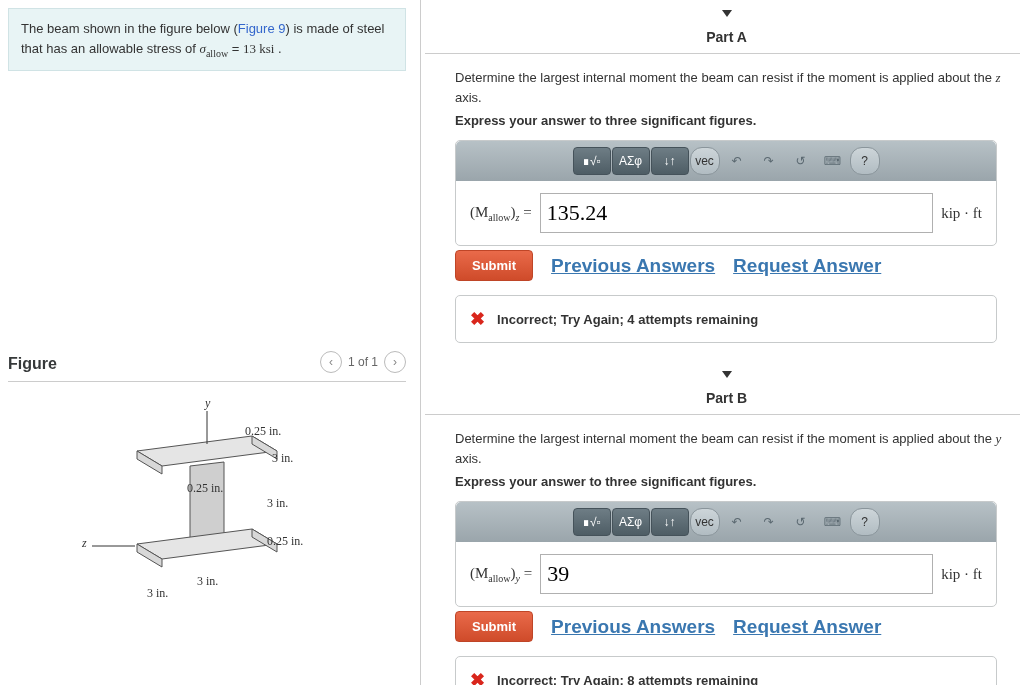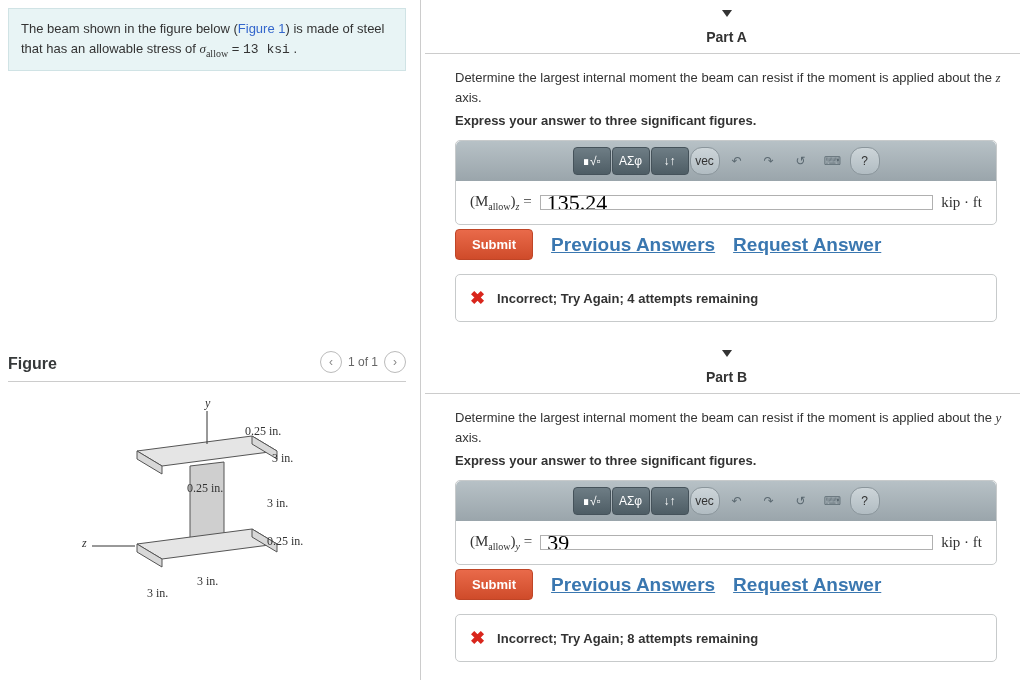--- a/index.html
+++ b/index.html
@@ -3,21 +3,21 @@
 <meta charset="utf-8">
 <style>
 * { box-sizing: border-box; margin: 0; padding: 0; }
 body { font-family: Arial, Helvetica, sans-serif; font-size: 13px; color: #333; background: #fff; display: flex; width: 1024px; }
 .left-col { width: 420px; padding: 8px 14px 14px 8px; }
 .right-col { flex: 1; padding: 0 4px; border-left: 1px solid #ccc; }
 .problem-box { background: #e8f4f5; border: 1px solid #d0e3e5; padding: 10px 12px; font-size: 13px; line-height: 1.5; }
 .problem-box a { color: #3366cc; text-decoration: none; }
 .sigma { font-family: 'Times New Roman', serif; font-style: italic; }
 .sigma sub { font-size: 10px; font-style: normal; }
-.ksi { font-family: Liberation Mono, monospace; }
+.ksi { font-family: Liberation Serif, serif; }
 .figure-section { margin-top: 280px; }
 .figure-head { display: flex; justify-content: space-between; align-items: flex-end; border-bottom: 1px solid #ccc; padding-bottom: 8px; margin-bottom: 14px; }
 .figure-head h3 { font-size: 16px; font-weight: bold; color: #36393a; }
 .pager { display: flex; align-items: center; gap: 6px; color: #666; font-size: 12px; }
 .nav-btn { width: 22px; height: 22px; border: 1px solid #bbb; border-radius: 50%; display: inline-flex; align-items: center; justify-content: center; color: #888; cursor: pointer; background: #fff; }
 .figure-img { display: flex; justify-content: center; }
 .figure-placeholder { width: 260px; height: 210px; position: relative; }
 .beam-label { position: absolute; font-size: 12px; font-family: 'Times New Roman', serif; }
 .part-header { padding: 10px 0 8px 8px; border-bottom: 1px solid #ccc; display: flex; align-items: center; gap: 12px; flex-direction: column; }
 .caret { display: inline-block; width: 0; height: 0; border-left: 5px solid transparent; border-right: 5px solid transparent; border-top: 7px solid #333; }
@@ -27,35 +27,35 @@
 .instruction .axis-var { font-family: 'Times New Roman', serif; font-style: italic; }
 .emphasis { font-weight: bold; margin-bottom: 12px; font-size: 13px; }
 .answer-box { border: 1px solid #c7cacb; border-radius: 5px; background: #fff; width: 542px; }
 .toolbar { background: #a6b1b7; background: linear-gradient(#b7c1c6, #9aa5ab); border-top-left-radius: 5px; border-top-right-radius: 5px; padding: 6px; display: flex; justify-content: center; align-items: center; gap: 2px; }
 .tool-btn { width: 38px; height: 28px; background: linear-gradient(#6e7d85, #4e5d65); border: 1px solid #45525a; border-radius: 4px; color: #fff; display: inline-flex; align-items: center; justify-content: center; font-size: 12px; cursor: pointer; }
 .tool-btn.light { background: none; border: none; color: #5a6870; width: 30px; }
 .tool-btn.light.box { border: 1px solid #8a959b; border-radius: 12px; background: linear-gradient(#cdd5d9, #b1bcc2); color: #333; }
 .input-row { display: flex; align-items: center; padding: 12px 14px; gap: 8px; }
 .var-label { font-family: 'Times New Roman', serif; font-size: 15px; white-space: nowrap; }
 .var-label sub { font-size: 10px; }
-.answer-input { flex: 1; border: 1px solid #b0b0b0; padding: 2px 6px; font-family: 'Times New Roman', serif; font-size: 22px; height: 15px; }
+.answer-input { flex: 1; border: 1px solid #b0b0b0; padding: 2px 6px; font-family: 'Times New Roman', serif; font-size: 22px; height: 40px; }
 .unit { font-family: 'Times New Roman', serif; font-size: 15px; white-space: nowrap; }
 .actions { margin-top: 4px; display: flex; align-items: center; gap: 18px; }
 .submit-btn { background: linear-gradient(#e96a4a, #cf4b2a); color: #fff; border: 1px solid #bf4527; border-radius: 4px; padding: 7px 16px; font-size: 13px; font-weight: bold; cursor: pointer; }
 .link { color: #3a77b0; text-decoration: underline; font-size: 19px; font-weight: bold; cursor: pointer; }
 .feedback { margin-top: 14px; border: 1px solid #c7cacb; border-radius: 5px; padding: 12px 14px; width: 542px; display: flex; align-items: center; gap: 12px; font-weight: bold; font-size: 13px; }
 .x-icon { color: #d9261c; font-size: 18px; font-weight: bold; }
 .tool-group { display: flex; gap: 1px; }
 </style>
 </head>
 <body>
 
 <div class="left-col">
   <div class="problem-box">
-    <span>The beam shown in the figure below (</span><a href="#">Figure 1</a><span>) is made of steel that has an allowable stress of </span><span class="sigma"><span>σ</span><sub>allow</sub></span><span> = </span><span class="ksi"><span>13</span> <span>ksi</span></span><span> .</span>
+    <span>The beam shown in the figure below (</span><a href="#">Figure 9</a><span>) is made of steel that has an allowable stress of </span><span class="sigma"><span>σ</span><sub>allow</sub></span><span> = </span><span class="ksi"><span>13</span> <span>ksi</span></span><span> .</span>
   </div>
 
   <div class="figure-section">
     <div class="figure-head">
       <h3>Figure</h3>
       <div class="pager">
         <span class="nav-btn">‹</span>
         <span>1 of 1</span>
         <span class="nav-btn">›</span>
       </div>

